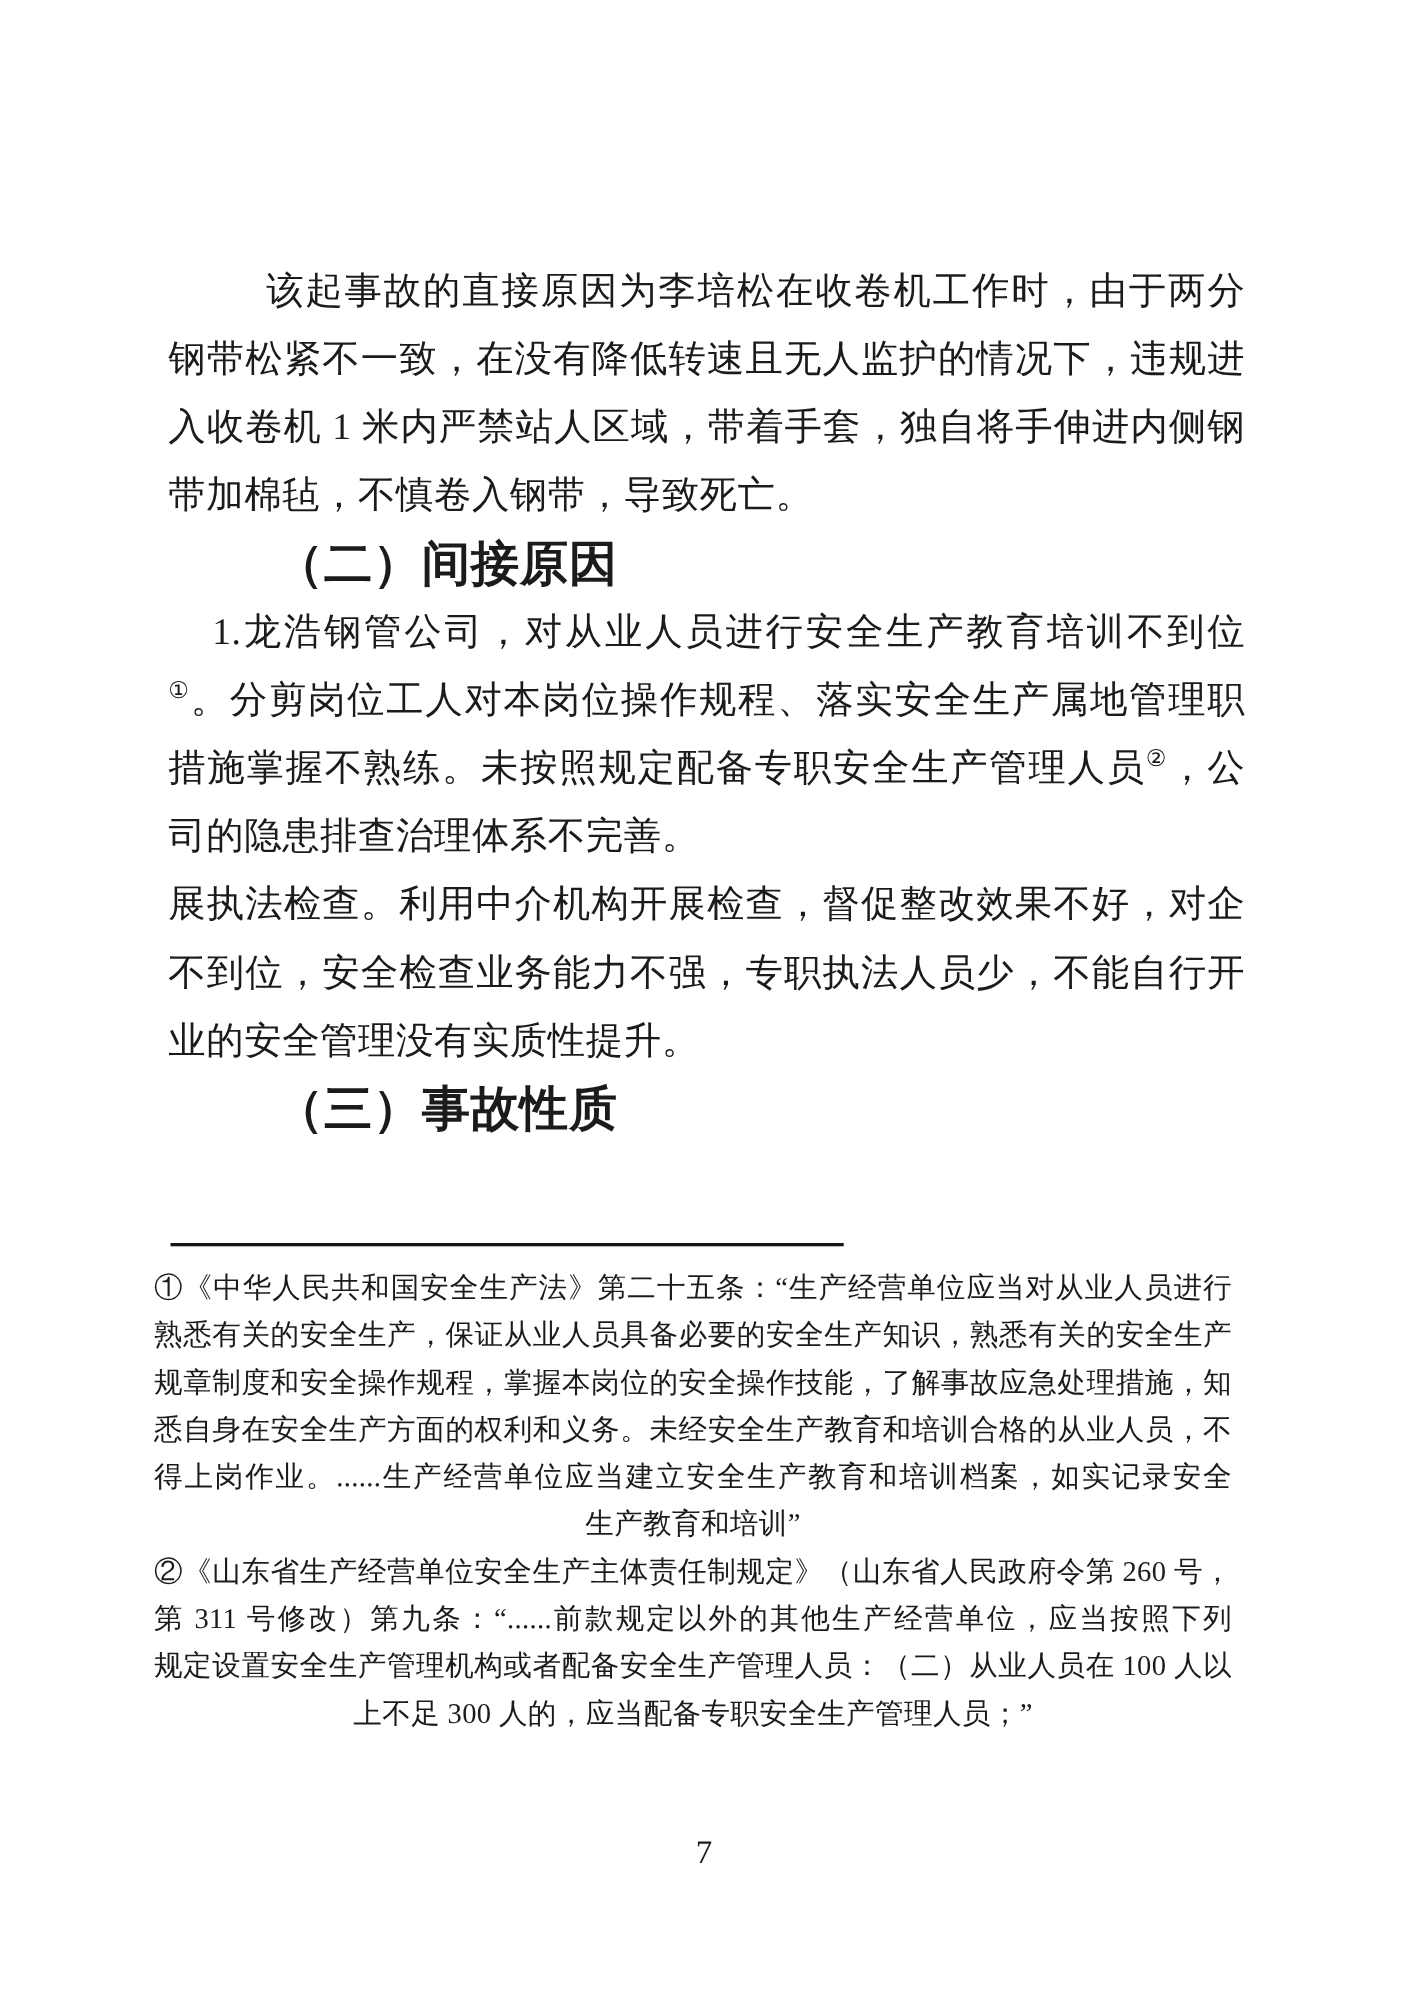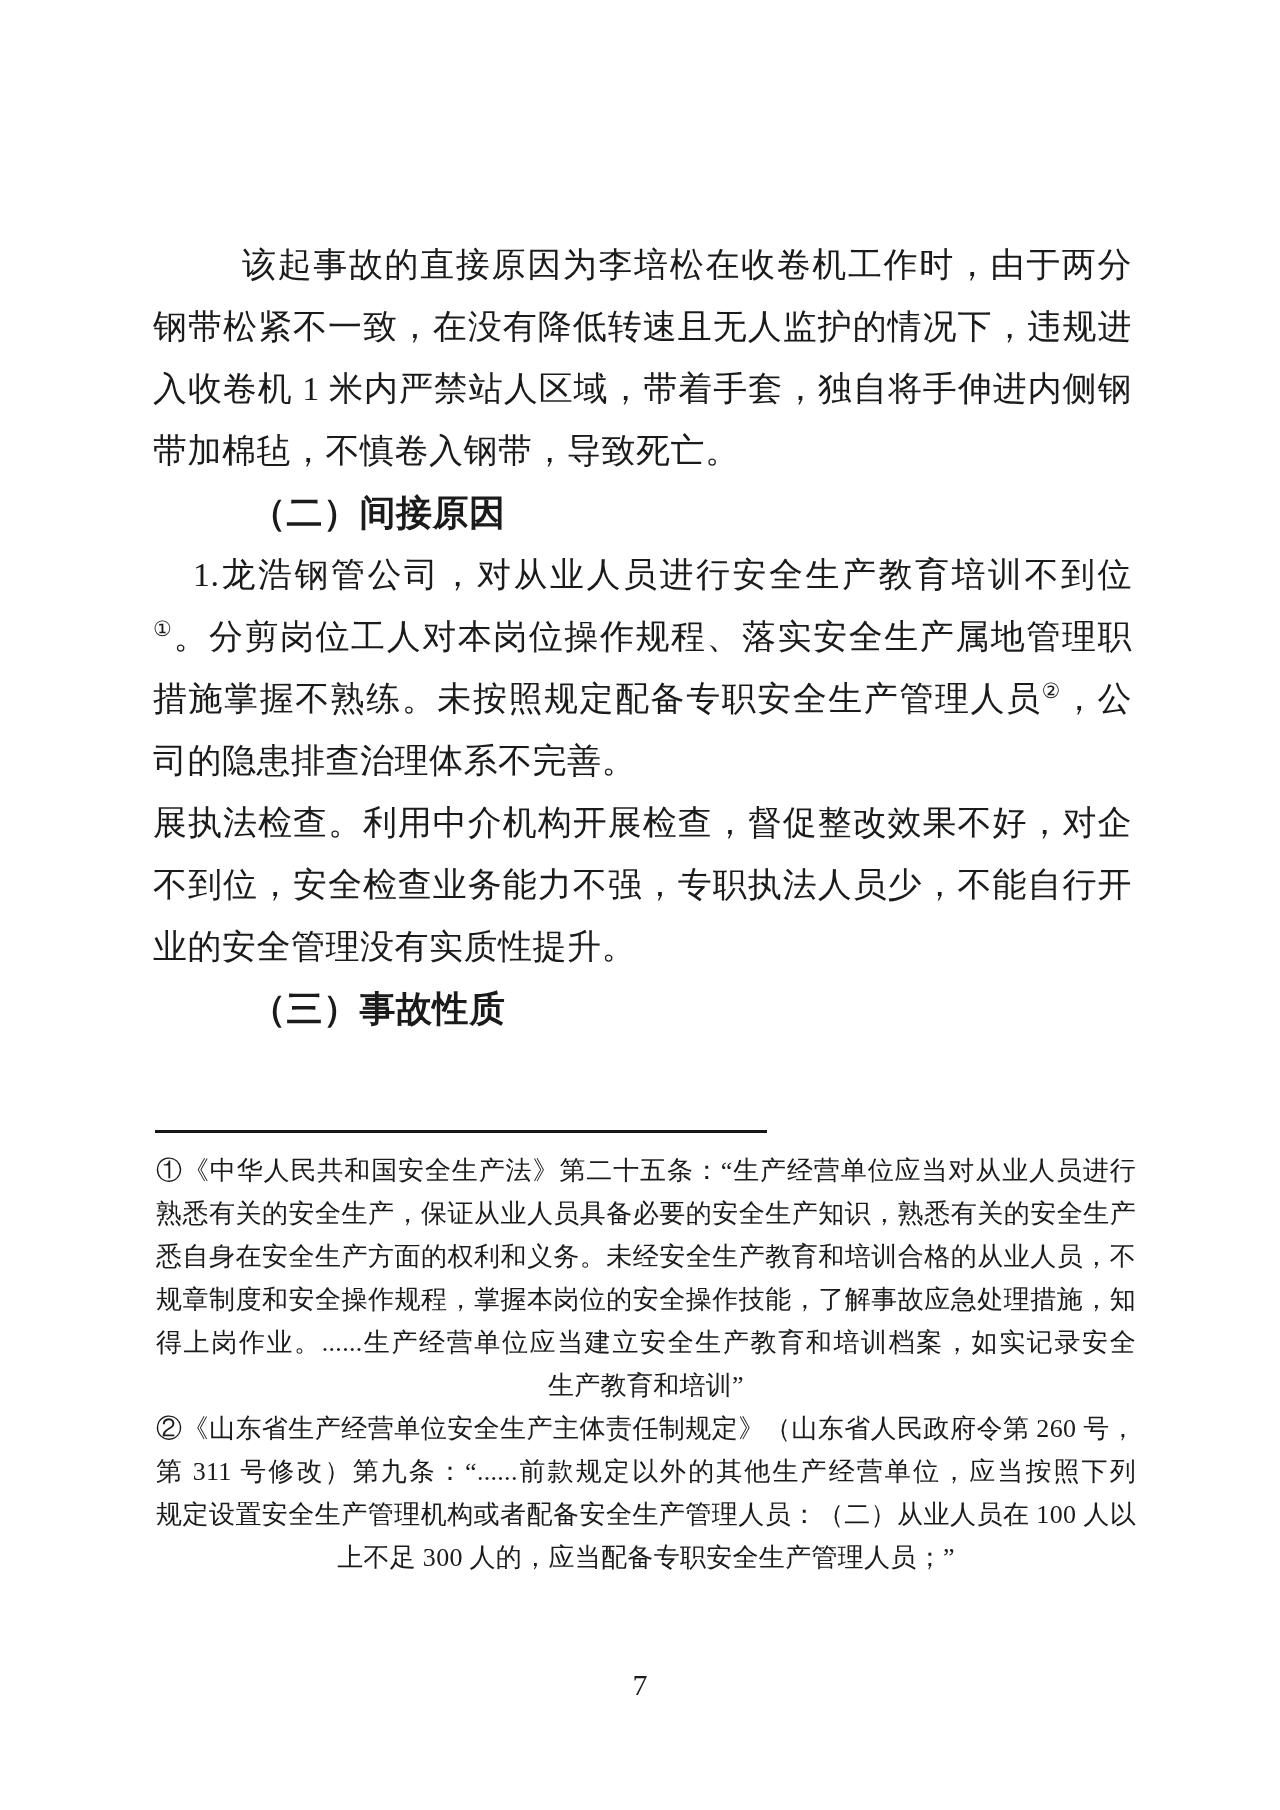--- a/index.html
+++ b/index.html
@@ -22,36 +22,36 @@
     font-size:34px;
     letter-spacing:0.5px;
     overflow:hidden;
   }
   .line.justify {
     text-align:justify;
     text-align-last:justify;
   }
   .line.heading {
     font-weight:bold;
-    font-size:36px;
+    font-size:44px;
   }
   .line sup {
     font-size:21px;
     line-height:0;
     vertical-align:super;
   }
   .footnote-separator {
     position:absolute;
     left:155px; top:1130px;
     width:612px; height:3px;
     background:#161616;
   }
   .footnotes {
     position:absolute;
-    left:156px; top:1149px; width:980px;
+    left:140px; top:1149px; width:980px;
   }
   .fline {
     height:43px;
     line-height:43px;
     font-size:26px;
     letter-spacing:0.3px;
     overflow:hidden;
     text-align:center;
   }
   .fline.justify {
@@ -81,22 +81,22 @@
       <div class="line"><span>司的隐患排查治理体系不完善。</span></div>
       <div class="line justify"><span>展执法检查。利用中介机构开展检查，督促整改效果不好，对企</span></div>
       <div class="line justify"><span>不到位，安全检查业务能力不强，专职执法人员少，不能自行开</span></div>
       <div class="line"><span>业的安全管理没有实质性提升。</span></div>
       <div class="line heading" style="padding-left: 97px;"><span>（三）事故性质</span></div>
     </div>
   <div class="footnote-separator"></div>
   <div class="footnotes" id="footnotes">
       <div class="fline justify"><span>①《中华人民共和国安全生产法》第二十五条：“生产经营单位应当对从业人员进行</span></div>
       <div class="fline justify"><span>熟悉有关的安全生产，保证从业人员具备必要的安全生产知识，熟悉有关的安全生产</span></div>
+      <div class="fline justify"><span>规章制度和安全操作规程，掌握本岗位的安全操作技能，了解事故应急处理措施，知</span></div>
       <div class="fline justify"><span>悉自身在安全生产方面的权利和义务。未经安全生产教育和培训合格的从业人员，不</span></div>
-      <div class="fline justify"><span>规章制度和安全操作规程，掌握本岗位的安全操作技能，了解事故应急处理措施，知</span></div>
       <div class="fline justify"><span>得上岗作业。......生产经营单位应当建立安全生产教育和培训档案，如实记录安全</span></div>
       <div class="fline"><span>生产教育和培训”</span></div>
       <div class="fline justify"><span>②《山东省生产经营单位安全生产主体责任制规定》（山东省人民政府令第 260 号，</span></div>
       <div class="fline justify"><span>第 311 号修改）第九条：“......前款规定以外的其他生产经营单位，应当按照下列</span></div>
       <div class="fline justify"><span>规定设置安全生产管理机构或者配备安全生产管理人员：（二）从业人员在 100 人以</span></div>
       <div class="fline"><span>上不足 300 人的，应当配备专职安全生产管理人员；”</span></div>
     </div>
   <div class="page-number">7</div>
 </div>
 

